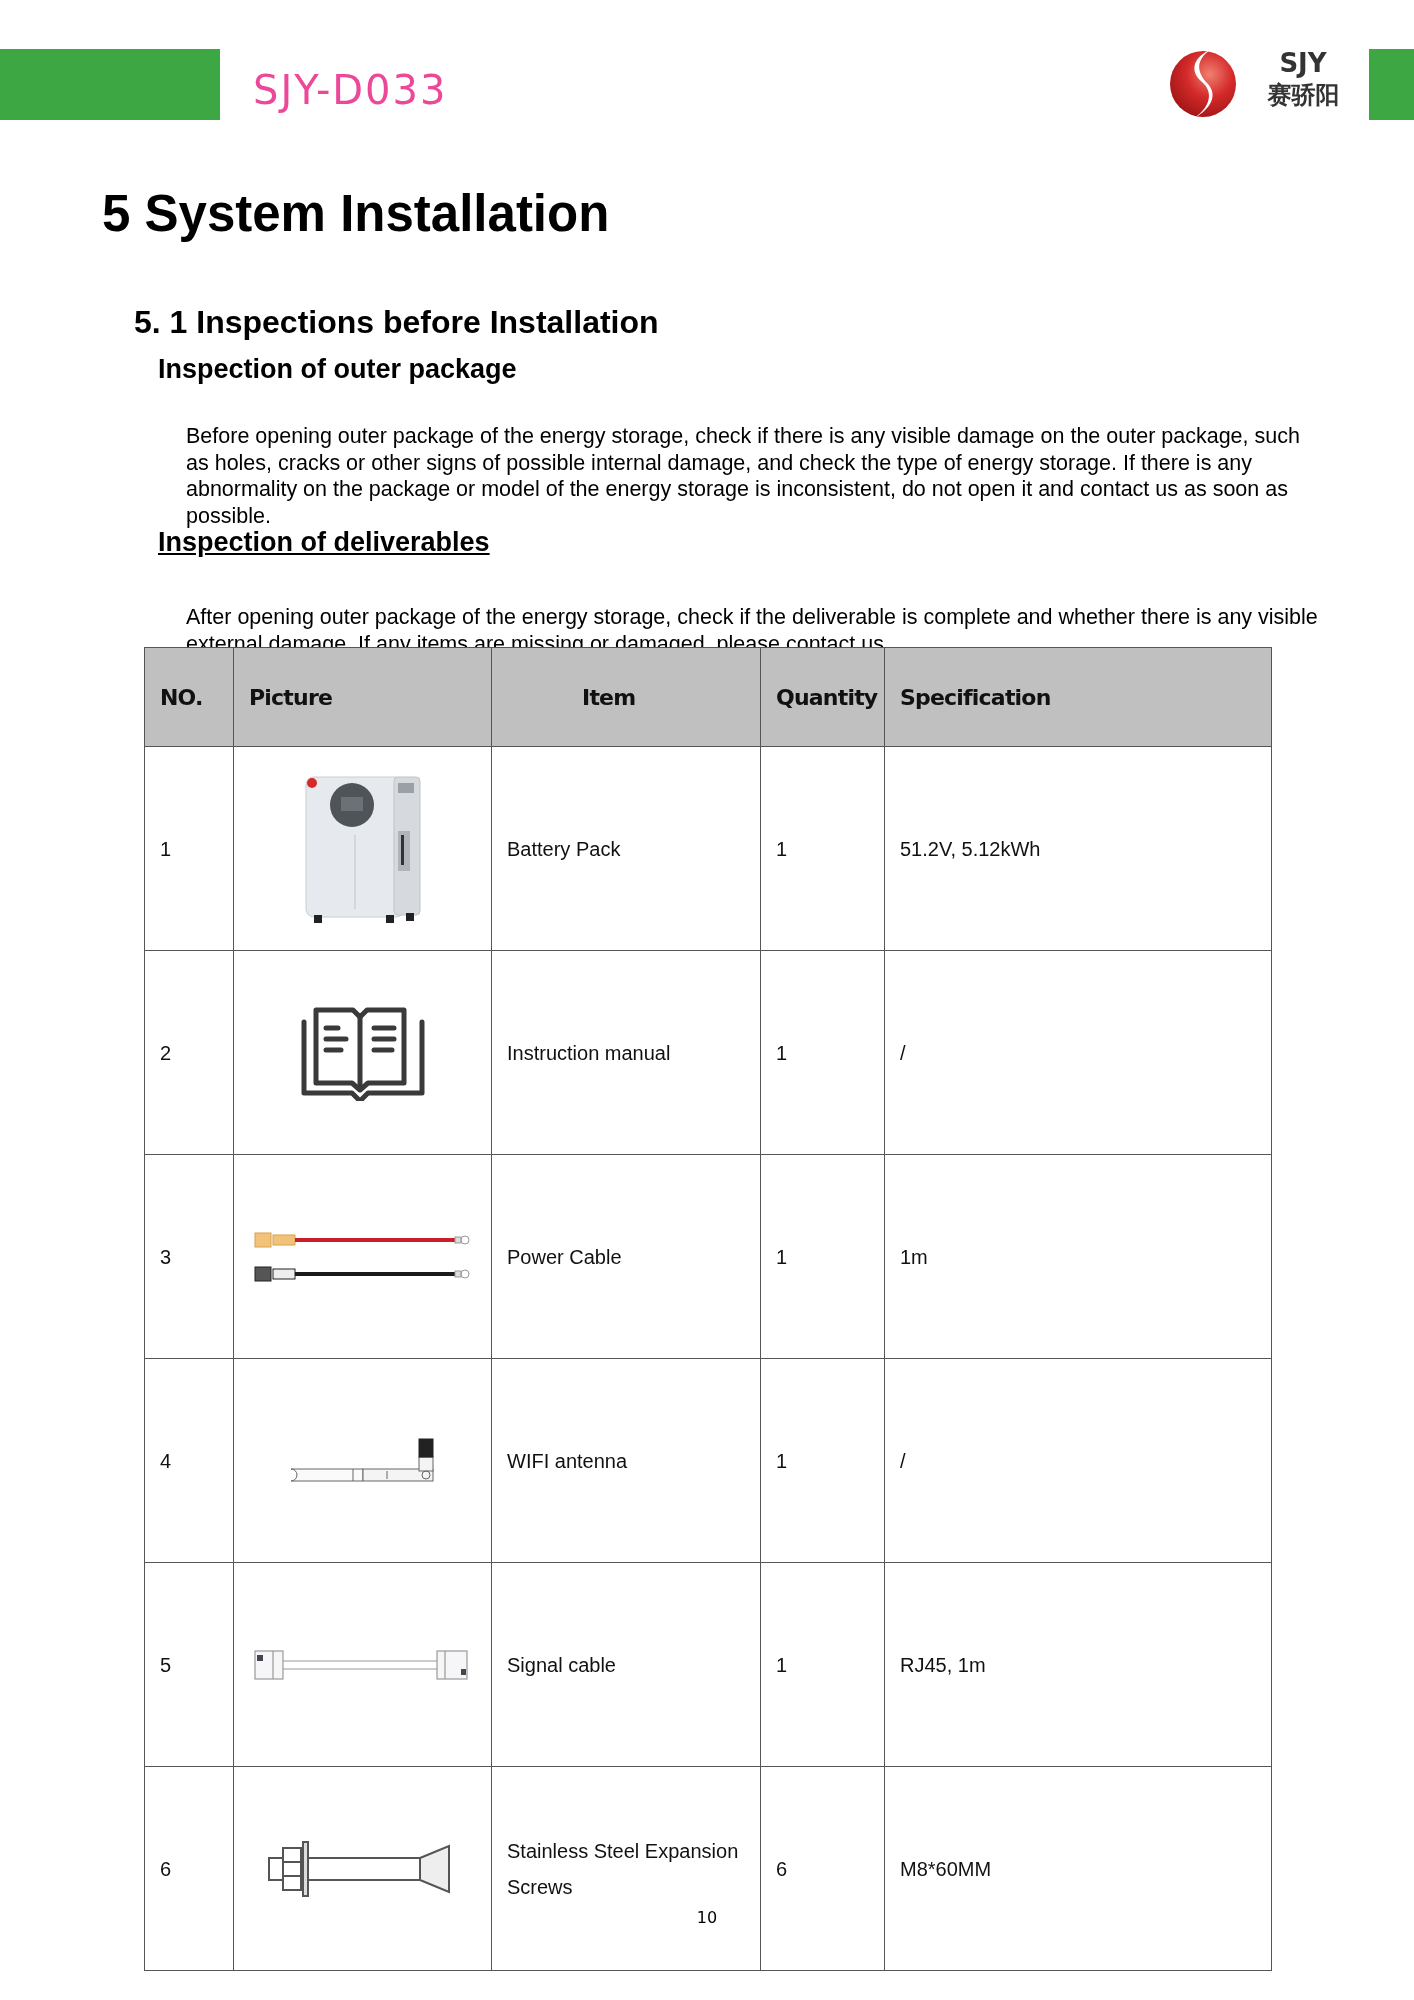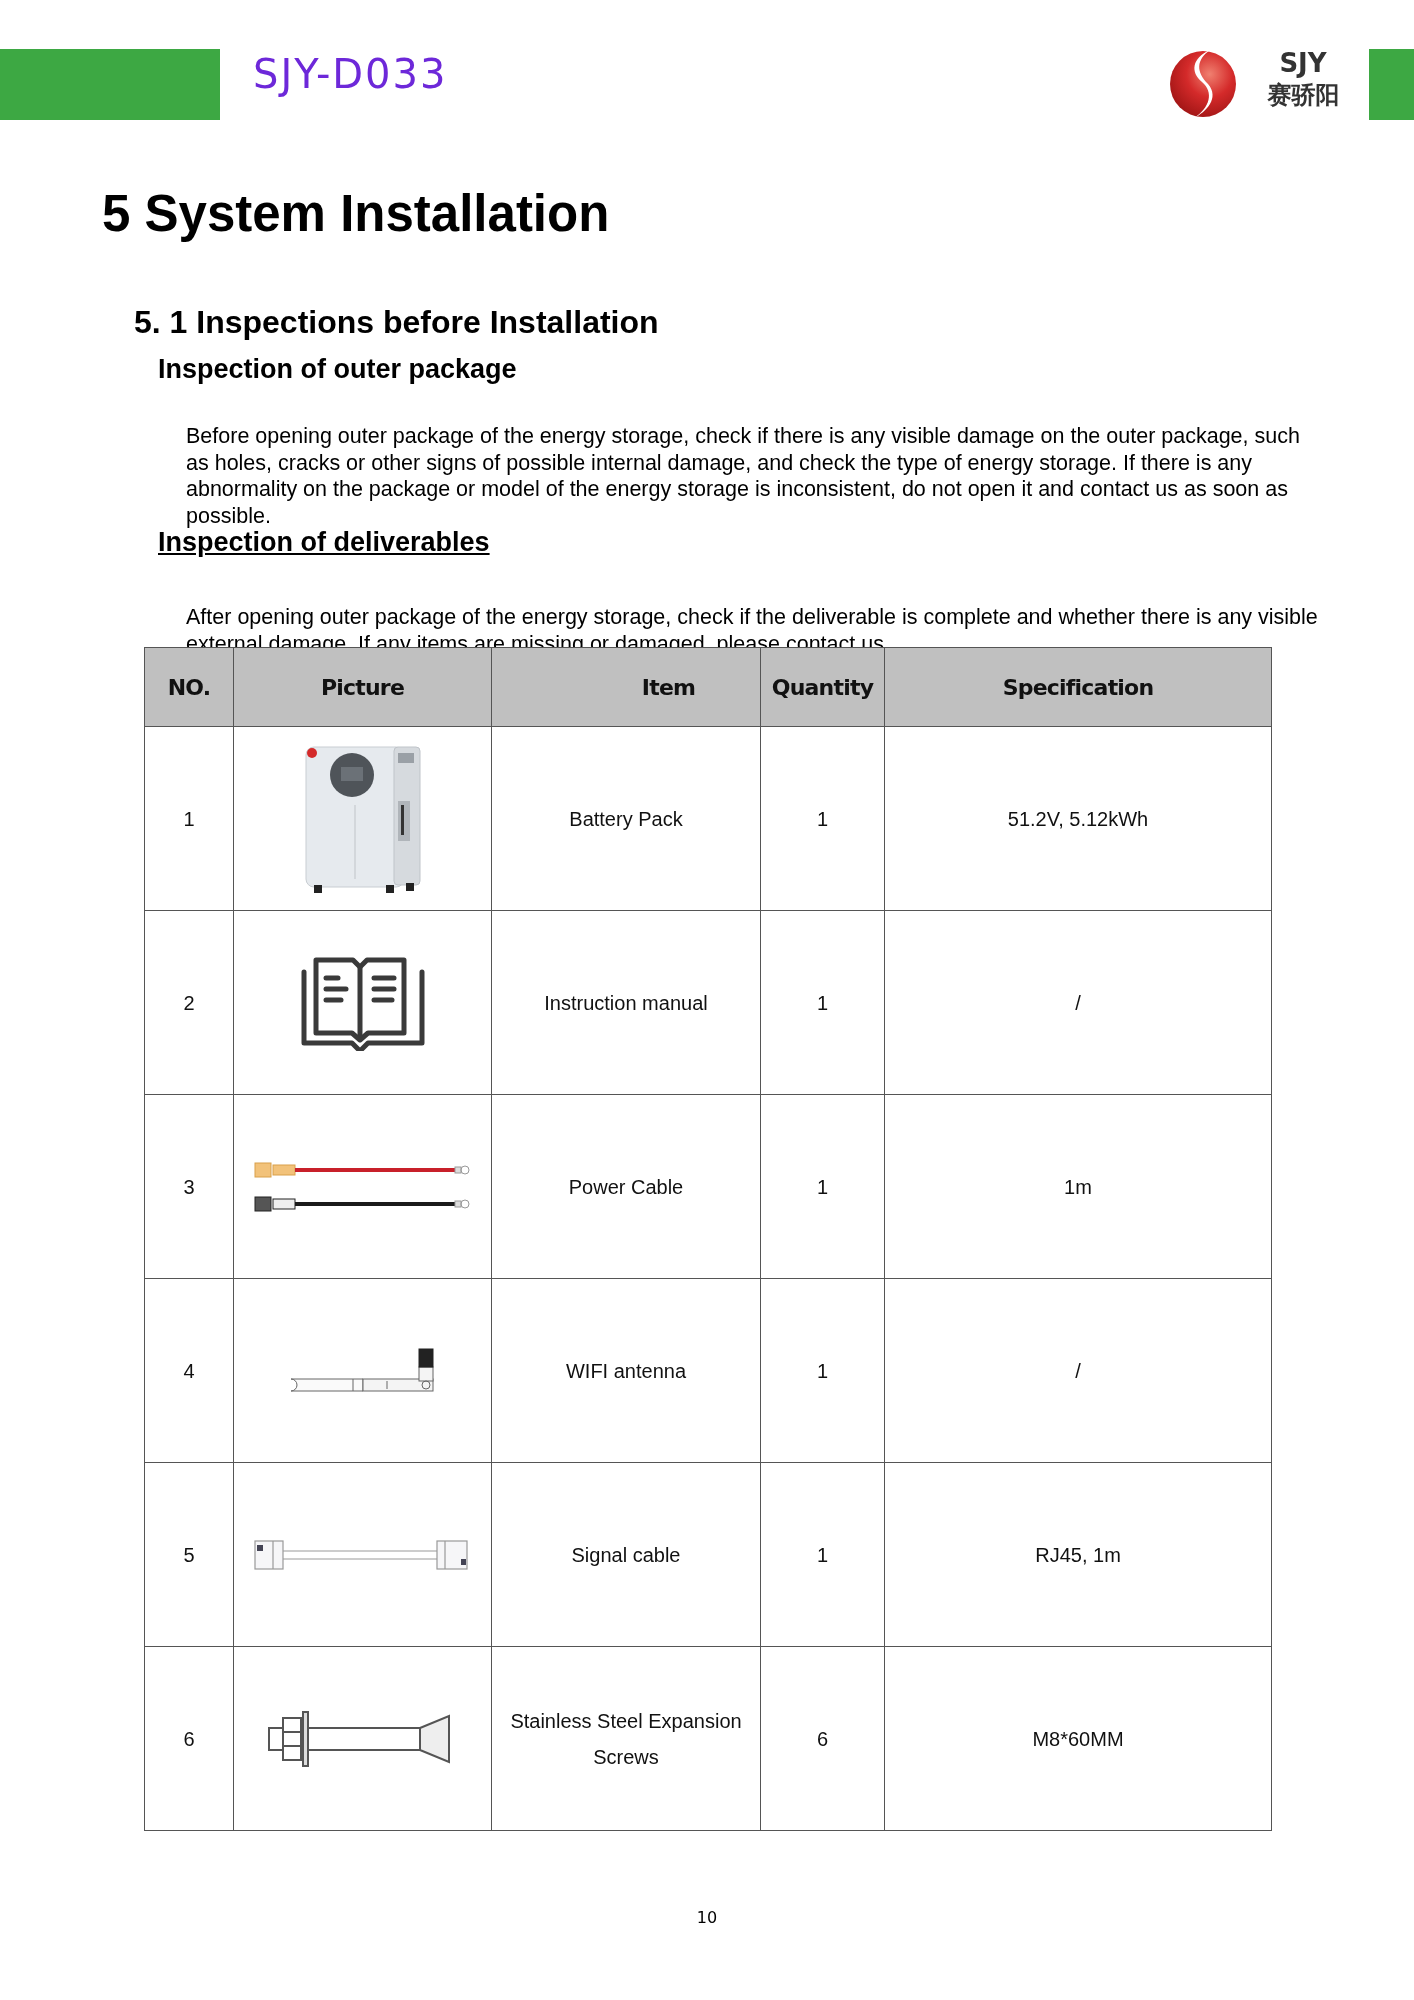--- a/index.html
+++ b/index.html
@@ -1,34 +1,34 @@
 <!DOCTYPE html>
 <html><head>
 <meta charset="utf-8">
 <style>
   html, body { margin:0; padding:0; background:#ffffff; }
   body { width:1414px; height:2000px; position:relative; overflow:hidden; font-family:"Liberation Sans", sans-serif; color:#000; }
   .abs { position:absolute; }
   .green-bar-left { left:0; top:49px; width:220px; height:71px; background:#3da843; }
   .green-bar-right { left:1369px; top:49px; width:45px; height:71px; background:#3da843; }
-  .doc-code { left:253px; top:51px; font-family:"DejaVu Sans", sans-serif; font-size:40px; letter-spacing:2px; font-weight:normal; color:#6d28d9; }
+  .doc-code { left:253px; top:67px; font-family:"DejaVu Sans", sans-serif; font-size:40px; letter-spacing:2px; font-weight:normal; color:#ec4899; }
   .logo { left:1166px; top:46px; width:74px; height:74px; }
   .logo-text-en { left:1258px; top:48px; width:90px; text-align:center; font-family:"DejaVu Sans", sans-serif; font-size:26px; color:#333;font-weight:bold; }
   .logo-text-zh { left:1256px; top:79px; width:95px; text-align:center; font-family:"DejaVu Sans", sans-serif; font-size:24px; font-weight:bold; color:#333; }
 
   .h1 { left:102px; top:184px; font-size:51px; font-weight:bold; }
   .h2 { left:134px; top:267px; font-size:32px; font-weight:bold;margin-top:37px; }
   .h3 { left:158px; top:354px; font-size:27px; font-weight:bold; }
   .para { left:186px; font-size:21.5px; line-height:26.5px; width:1140px; }
   .p1 { top:386px;margin-top:37px; }
   .h3b { top:527px;text-decoration:underline; }
   .p2 { top:560px;margin-top:44px; }
 
   table.deliv { position:absolute; left:144px; top:647px; width:1127px; border-collapse:collapse; table-layout:fixed; }
-  table.deliv th, table.deliv td { border:1.2px solid #555; text-align:center; vertical-align:middle; padding:5px; }
+  table.deliv th, table.deliv td { border:1.2px solid #555; text-align:left; vertical-align:middle; padding:15px; }
   table.deliv th { background:#c0c0c0; height:68px; font-family:"DejaVu Sans", sans-serif; font-size:22px; font-weight:bold; letter-spacing:-0.8px; color:#111; }
   table.deliv td { height:173px; font-size:20px; line-height:36px; color:#111; }
   .pic { display:flex; align-items:center; justify-content:center; height:100%; }
   .page-num { left:0; width:1414px; top:1908px; text-align:center; font-family:"DejaVu Sans", sans-serif; font-size:16px; }
 </style>
 </head>
 <body>
 
 <div class="abs green-bar-left"></div>
 <div class="abs doc-code">SJY-D033</div>

